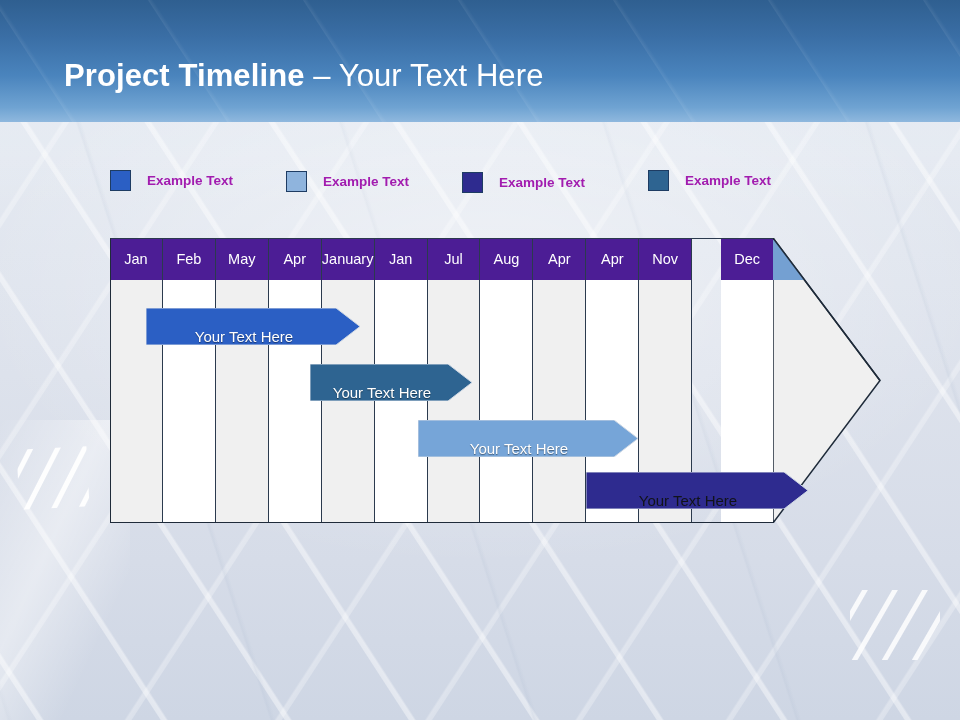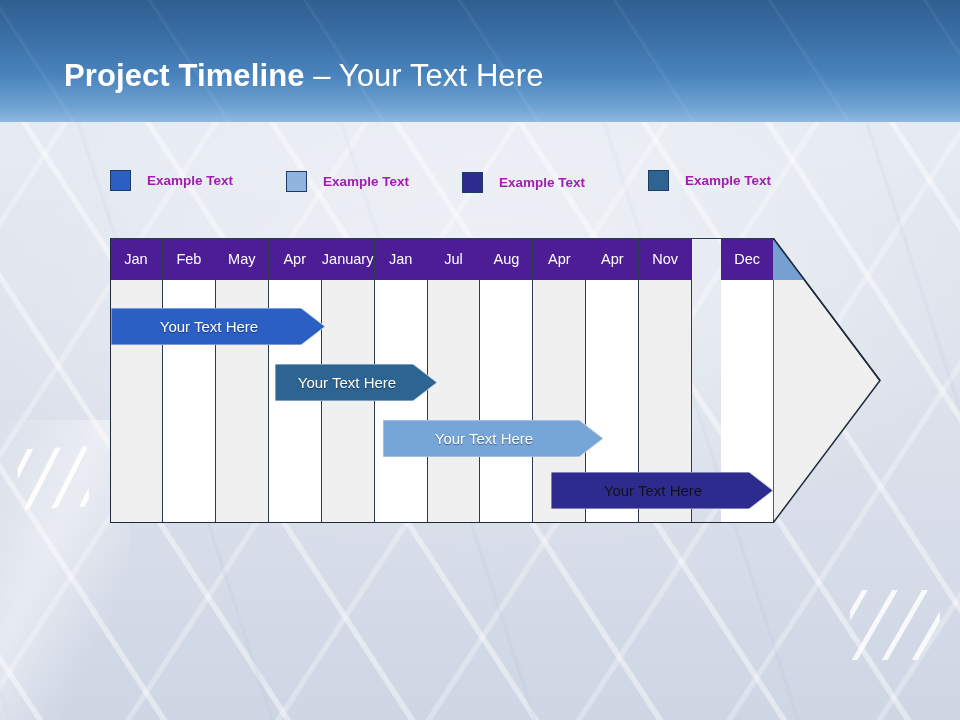--- a/index.html
+++ b/index.html
@@ -210,21 +210,22 @@
     left: 773px; top: 238px;
     width: 110px; height: 285px;
   }
   .chart-tip svg { display: block; }
 
   
   .bar {
     position: absolute;
     height: 37px;
     display: flex;
-    align-items: center;
+    align-items: flex-end;
+    margin-left: 35px;
   }
   .bar svg {
     position: absolute;
     inset: 0;
     width: 100%; height: 100%;
   }
   .bar-label {
     position: relative;
     width: 100%;
     text-align: center;

